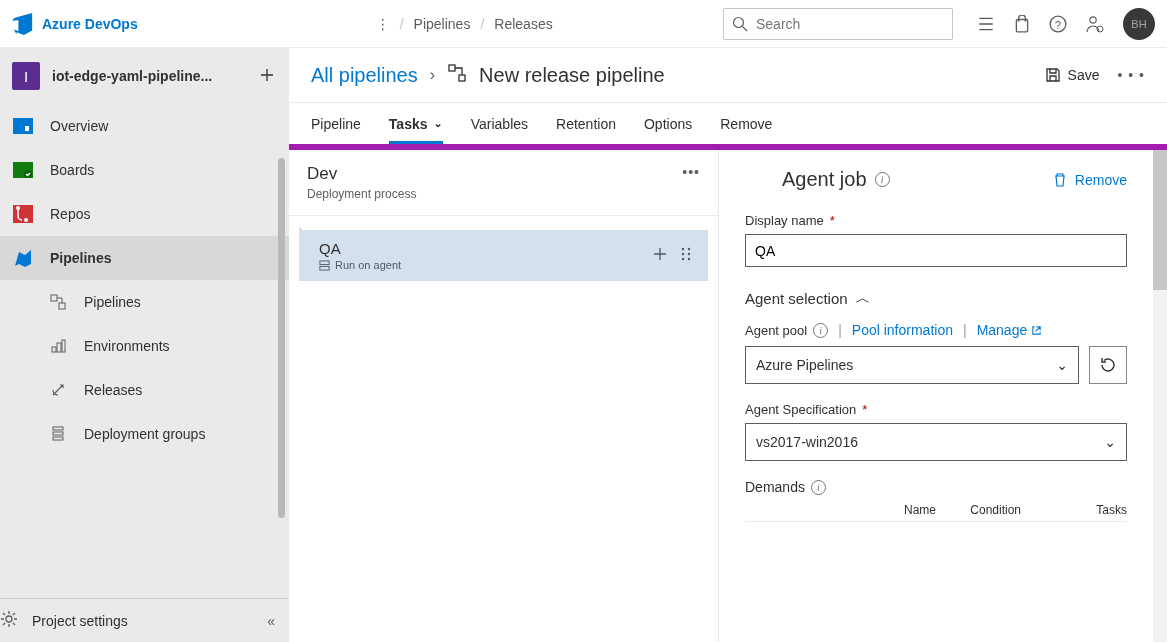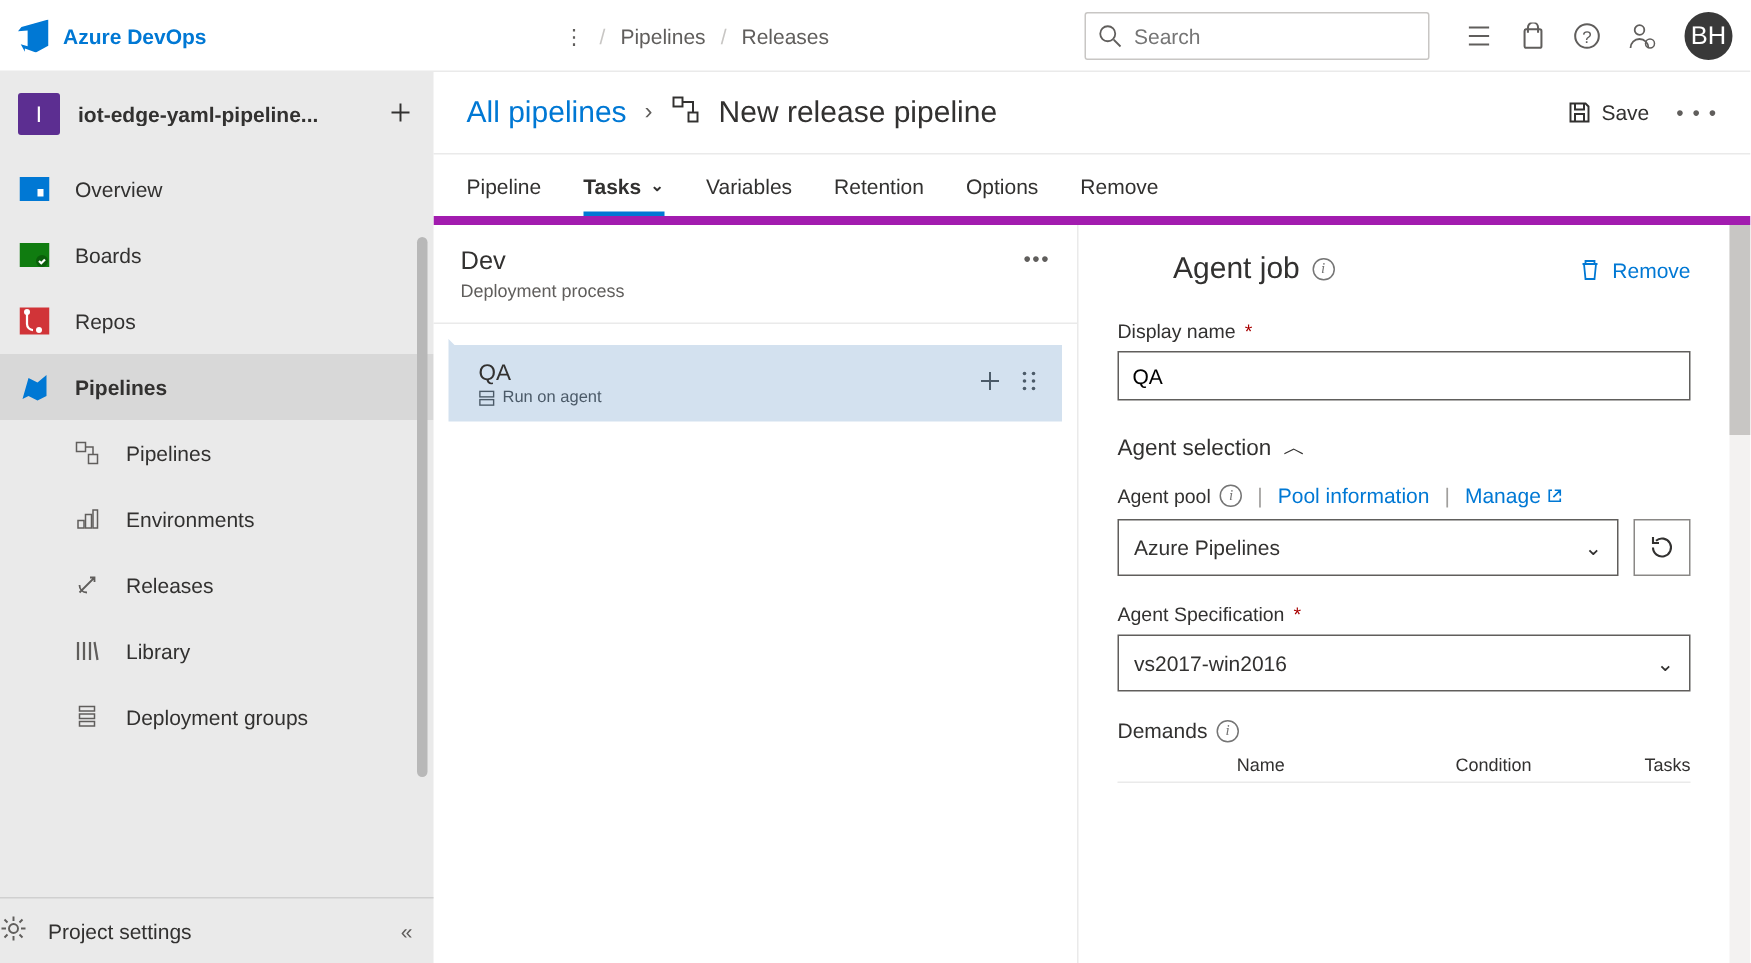--- a/index.html
+++ b/index.html
@@ -10,21 +10,21 @@
   .topnav { height: 48px; display: flex; align-items: center; padding: 0 12px; border-bottom: 1px solid #eaeaea; gap: 8px; }
   .logo { display: flex; align-items: center; gap: 8px; font-weight: 600; color: #0078d4; }
   .logo svg { width: 22px; height: 22px; }
   .topnav .breadcrumb-top { display: flex; align-items: center; color: #605e5c; gap: 10px; margin-left: 230px; }
   .topnav .breadcrumb-top .sep { color: #c8c6c4; }
   .searchbox { margin-left: auto; display: flex; align-items: center; border: 1px solid #c8c6c4; border-radius: 2px; height: 32px; width: 230px; padding: 0 8px; gap: 8px; color: #605e5c; }
   .searchbox input { border: none; outline: none; flex: 1; font-size: 14px; }
   .searchbox svg { width: 16px; height: 16px; }
   .topicons { display: flex; align-items: center; gap: 18px; margin-left: 16px; color: #605e5c; }
   .topicons .icon-btn { cursor: pointer; display: flex; align-items: center; }
-  .avatar { width: 32px; height: 32px; border-radius: 50%; background: #393939; color: #ffffff; display: flex; align-items: center; justify-content: center; font-size: 17px; margin-left: 10px; }
+  .avatar { width: 32px; height: 32px; border-radius: 50%; background: #393939; color: #a3a3a3; display: flex; align-items: center; justify-content: center; font-size: 11px; margin-left: 10px; }
 
   .body { display: flex; flex: 1; min-height: 0; }
 
   
   .sidebar { width: 289px; background: #eaeaea; display: flex; flex-direction: column; position: relative; }
   .sidebar-scroll { flex: 1; overflow-y: auto; overflow-x: hidden; }
   .project-row { height: 56px; display: flex; align-items: center; padding-left: 12px; gap: 12px; }
   .project-badge { width: 28px; height: 28px; background: #5c2e91; color: #fff; display: flex; align-items: center; justify-content: center; border-radius: 2px; font-size: 15px; }
   .project-name { font-weight: 600; flex: 1; white-space: nowrap; overflow: hidden; text-overflow: ellipsis; }
   .project-row .plus-icon { margin-right: 14px; color: #323130; }
@@ -75,21 +75,21 @@
   .text-input { width: 100%; height: 33px; border: 1px solid #605e5c; padding: 0 9px; font-size: 14px; font-family: inherit; }
   .section-title { font-size: 15px; margin-top: 22px; margin-bottom: 14px; display: flex; align-items: center; gap: 8px; cursor:pointer; }
   .link-row { display: flex; align-items: center; gap: 10px; }
   .link-row .link { color: #0078d4; cursor: pointer; display: flex; align-items: center; gap: 4px; }
   .link-row .divider { color: #a19f9d; }
   .select-row { display: flex; gap: 10px; margin-top: 8px; }
   .select-box { flex: 1; height: 38px; border: 1px solid #605e5c; display: flex; align-items: center; padding: 0 10px; justify-content: space-between; cursor: pointer; }
   .refresh-btn { width: 38px; height: 38px; border: 1px solid #8a8886; display: flex; align-items: center; justify-content: center; cursor: pointer; }
   .field-block { margin-top: 18px; }
   .demands-header-row { display:flex; border-bottom:1px solid #eaeaea; margin-top:8px; color:#323130; font-size:12px; padding-bottom:4px;}
-  .demands-header-row > div:nth-child(1){ flex:1.6; text-align:center;}
+  .demands-header-row > div:nth-child(1){ flex:1.6; text-align:right;}
   .demands-header-row > div:nth-child(2){ flex:1; text-align:center;}
   .demands-header-row > div:nth-child(3){ flex:0.6; text-align:right;}
 
   .info-circle { width:15px; height:15px; border:1px solid #757575; border-radius:50%; display:inline-flex; align-items:center; justify-content:center; font-size:10px; color:#757575; font-style:italic; font-family:serif;}
   .right-scrollbar { position:absolute; right:0; top:0; width:8px; height:100%; background:#8a8886; }
 </style>
 </head>
 <body>
 
 <div class="root">
@@ -220,28 +220,20 @@
           <span class="nav-icon">
               <svg width="16" height="16" viewBox="0 0 16 16">
                 <path d="M3 13L13 3M10 3h3v3M3 8c0 3 2 5 5 5" fill="none" stroke="#605e5c" stroke-width="1.2"></path>
               </svg>
             </span>
           <span>Releases</span>
         </div>
         <div class="nav-subitem">
           <span class="nav-icon">
               <svg width="16" height="16" viewBox="0 0 16 16">
-                <path stroke="#605e5c" stroke-width="1.5" d="M2 2v12M6 2v12M10 2v12M13 2l2 12"></path>
-              </svg>
-            </span>
-          <span>Library</span>
-        </div>
-        <div class="nav-subitem">
-          <span class="nav-icon">
-              <svg width="16" height="16" viewBox="0 0 16 16">
                 <rect x="3" y="1" width="10" height="3" fill="none" stroke="#605e5c"></rect>
                 <rect x="3" y="6" width="10" height="3" fill="none" stroke="#605e5c"></rect>
                 <rect x="3" y="11" width="10" height="3" fill="none" stroke="#605e5c"></rect>
               </svg>
             </span>
           <span>Deployment groups</span>
         </div>
       </div>
       <div class="custom-scrollbar"></div>
       <div class="project-settings">

